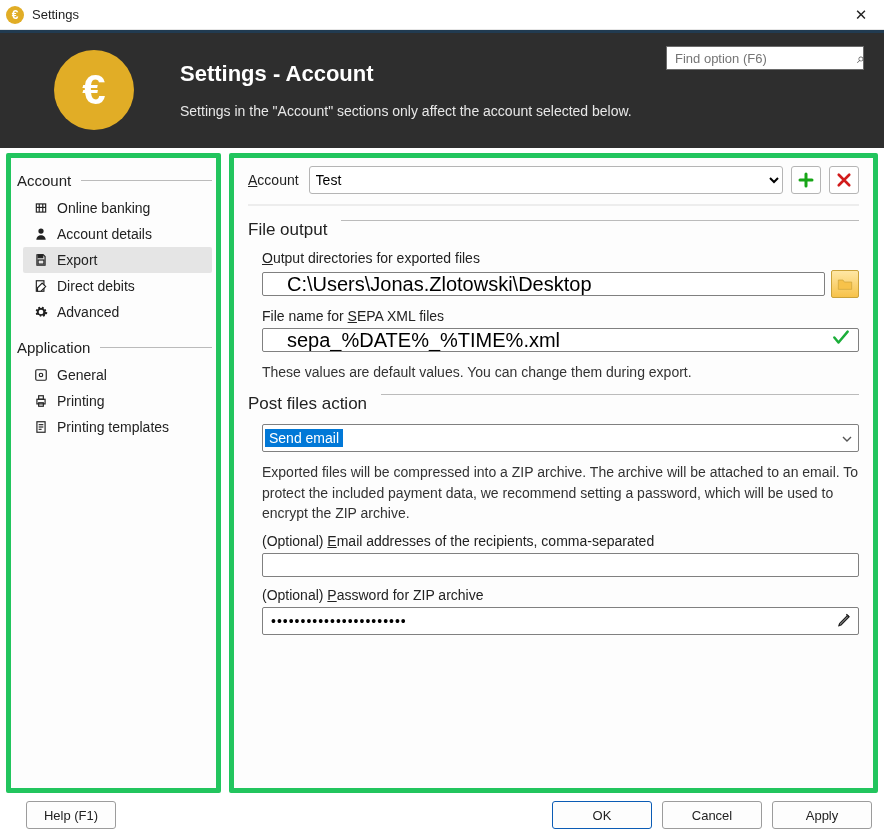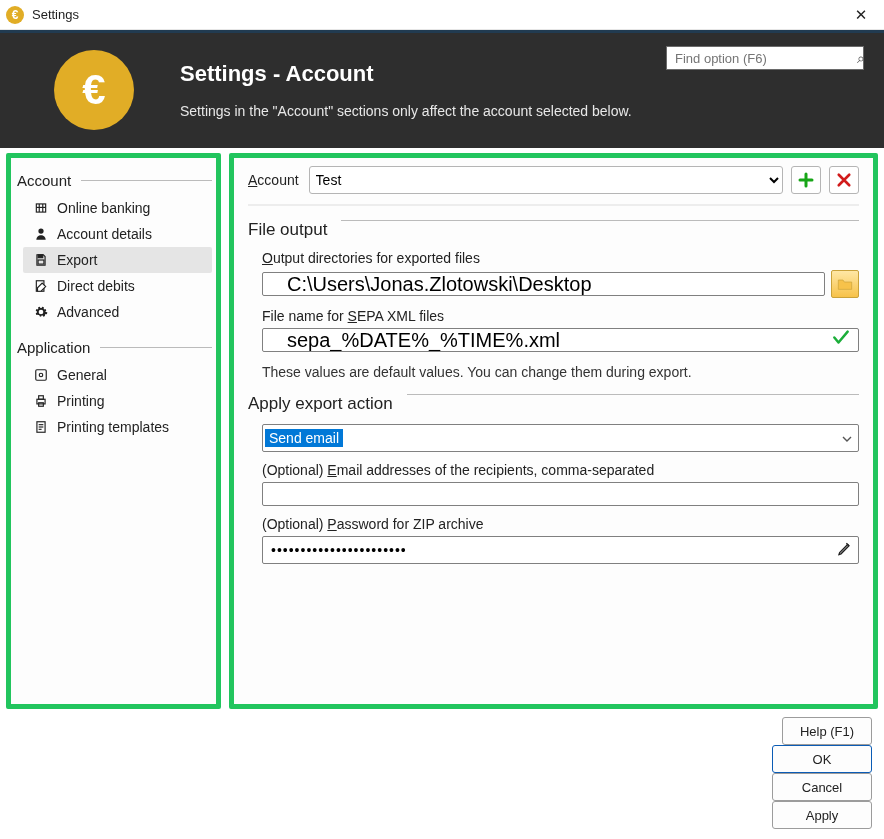--- a/index.html
+++ b/index.html
@@ -233,24 +233,23 @@
     letter-spacing: 1px;
     background: #fff;
   }
   .pw-edit {
     position: absolute; right: 6px; top: 50%; transform: translateY(-50%);
     font-size: 15px; color: #333;
   }
 
   
   .footer {
-    padding: 8px 12px 10px 29px;
+    padding: 8px 12px 10px 12px;
     display: flex;
     align-items: flex-end;
-    flex-direction: column;
   }
   .btn {
     min-width: 100px; height: 28px;
     border: 1px solid #9c9c9c;
     border-radius: 3px;
     background: #fdfdfd;
     font-size: 13px;
     display: flex; align-items: center; justify-content: center;
     margin-left: 10px;
   }
@@ -426,34 +425,35 @@
       <span class="check-ico">
         <svg width="20" height="20" viewBox="0 0 24 24">
             <path d="M4 12l5 6L20 5" stroke="#1cae3a" stroke-width="3" fill="none" stroke-linecap="round" stroke-linejoin="round"></path>
           </svg>
       </span>
     </div>
 
     <div class="note-text">These values are default values. You can change them during export.</div>
 
     <div class="sect-title">
-      <span>Apply export action</span>
+      <span>Post files action</span>
         <div class="line"></div>
     </div>
 
     <div class="post-select">
       <span class="sel-label">Send email</span>
       <span class="spacer"></span>
       <span class="arrow">
         <svg width="10" height="6" viewBox="0 0 10 6">
             <path d="M1 1l4 4 4-4" stroke="#555" stroke-width="1.4" fill="none"></path>
           </svg>
       </span>
     </div>
 
+    <div class="note-text">Exported files will be compressed into a ZIP archive. The archive will be attached to an email. To protect the included payment data, we recommend setting a password, which will be used to encrypt the ZIP archive.</div>
 
     <div class="field-lbl">
       <span>(Optional) </span><span class="ul">E</span><span>mail addresses of the recipients, comma-separated</span>
     </div>
     <div class="field-row">
       <input class="txt-input" type="text" value="" style="">
     </div>
 
     <div class="field-lbl">
       <span>(Optional) </span><span class="ul">P</span><span>assword for ZIP archive</span>

